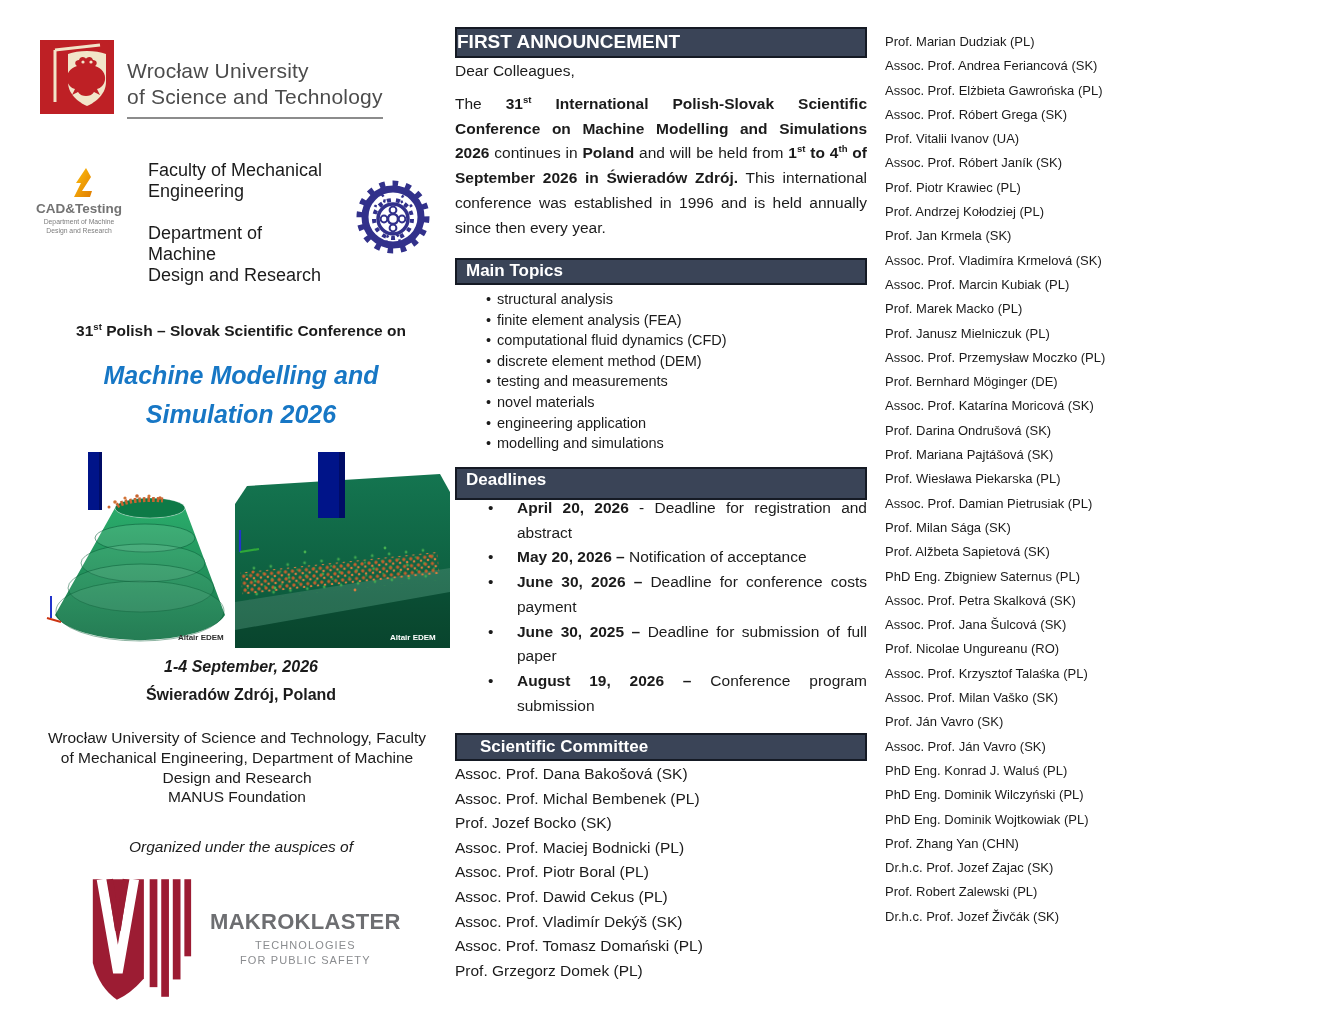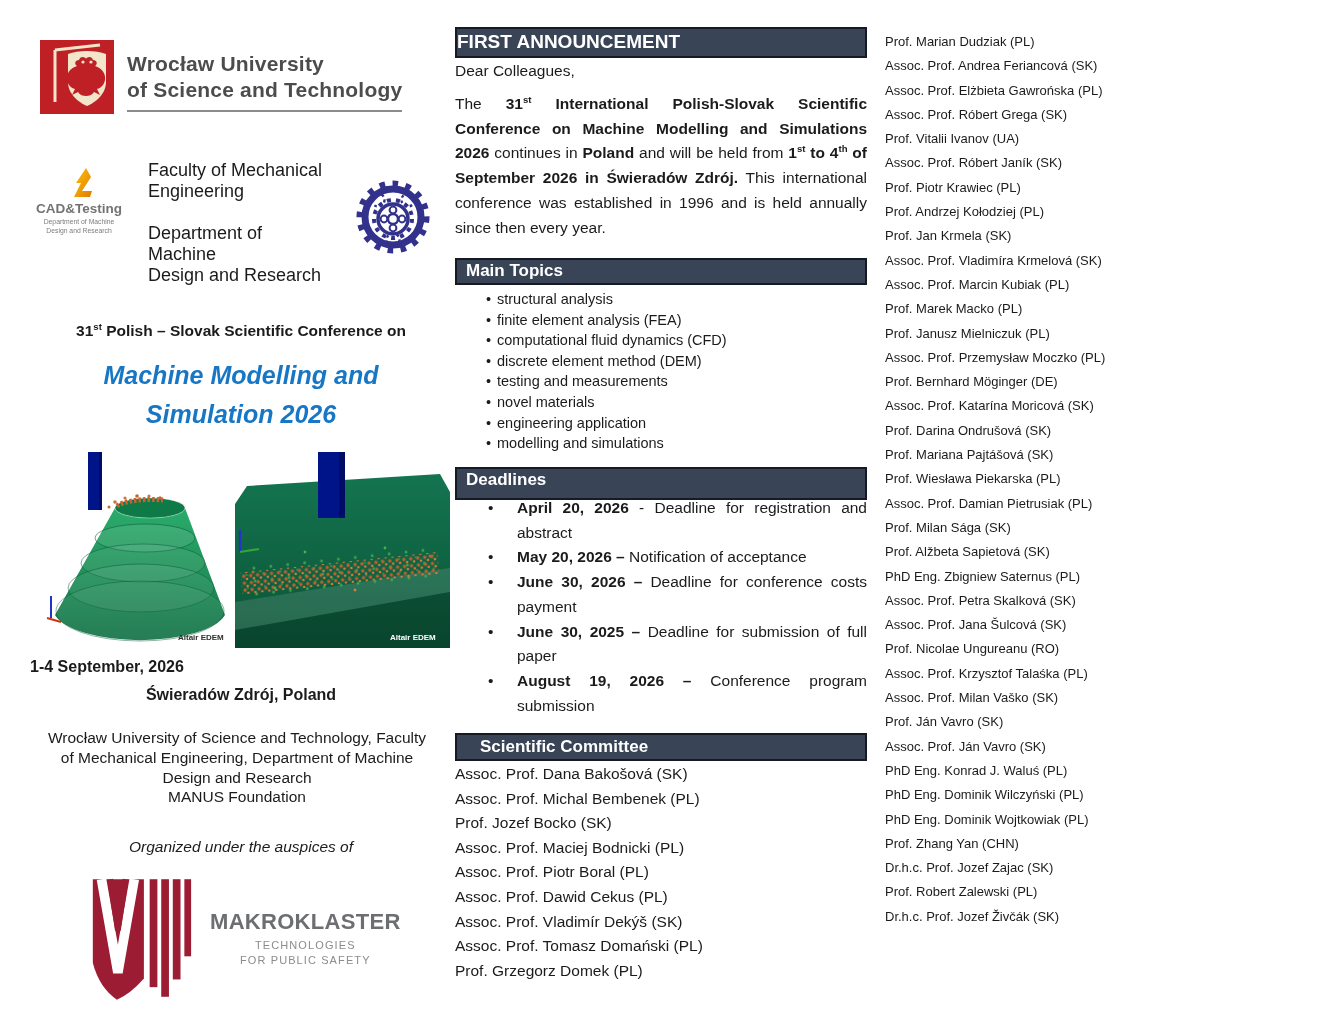--- a/index.html
+++ b/index.html
@@ -6,39 +6,39 @@
   body{width:1329px;height:1026px;background:#ffffff;font-family:"Liberation Sans",sans-serif;color:#1b1b1b;}
   .page{position:relative;width:1329px;height:1026px;overflow:hidden;background:#fff;}
   .abs{position:absolute;}
   .b{font-weight:700;}
   sup{font-size:0.62em;vertical-align:super;line-height:0;}
 
   
   .uni-row{left:40px;top:40px;display:flex;align-items:flex-start;}
   .uni-logo{width:74px;height:74px;flex:0 0 auto;}
   .uni-name-wrap{margin-left:13px;padding-bottom:7px;border-bottom:2px solid #8c8c8c;min-width:248px;}
-  .uni-name{font-size:21px;line-height:26px;color:#4c4c4c;margin-top:11px;letter-spacing:0.2px;font-weight:bold;}
+  .uni-name{font-size:21px;line-height:26px;color:#4c4c4c;margin-top:18px;letter-spacing:0.2px;}
 
   .org-row{left:30px;top:160px;width:422px;display:flex;align-items:flex-start;}
   .cad{width:98px;text-align:center;}
   .cad-mark{width:30px;height:34px;margin:6px auto 1px;display:block;}
   .cad-title{font-size:13.5px;font-weight:700;color:#737373;text-align:center;}
   .cad-sub{font-size:6.8px;color:#7d7d7d;line-height:8.5px;margin-top:2px;}
   .fac{margin-left:20px;font-size:18px;line-height:21px;width:182px;}
   .fac p{margin:0 0 21px 0;}
   .gear{margin-left:auto;margin-right:20px;margin-top:18px;width:78px;height:78px;}
 
   .conf-h{left:30px;top:322px;width:422px;text-align:center;font-weight:700;font-size:15.5px;}
   .conf-title{left:30px;top:356px;width:422px;text-align:center;color:#1777C5;font-weight:700;font-style:italic;font-size:25px;line-height:39px;}
 
   .sims{left:45px;top:450px;width:405px;height:202px;}
   .sim1{position:absolute;left:0;top:0;}
   .sim2{position:absolute;left:190px;top:2px;}
 
-  .date-line{left:30px;top:658px;width:422px;font-weight:700;font-size:16px;}
+  .date-line{left:30px;top:658px;width:422px;text-align:center;font-weight:700;font-size:16px;font-style:italic;}
   .loc-line{left:30px;top:686px;width:422px;text-align:center;font-weight:700;font-size:16px;}
   .orgz{left:12px;top:728px;width:450px;text-align:center;font-size:15.5px;line-height:19.8px;}
   .ausp{left:30px;top:838px;width:422px;text-align:center;font-style:italic;font-size:15.5px;}
   .makro{left:88px;top:874px;width:300px;display:flex;align-items:center;}
   .makro-shield{width:106px;height:128px;flex:0 0 auto;}
   .makro-text{margin-left:16px;text-align:center;}
   .makro-name{font-size:22px;font-weight:700;color:#6D6E71;letter-spacing:0.3px;}
   .makro-tag{font-size:11px;color:#8a8c8f;letter-spacing:1.1px;line-height:14.5px;margin-top:3px;}
 
   

